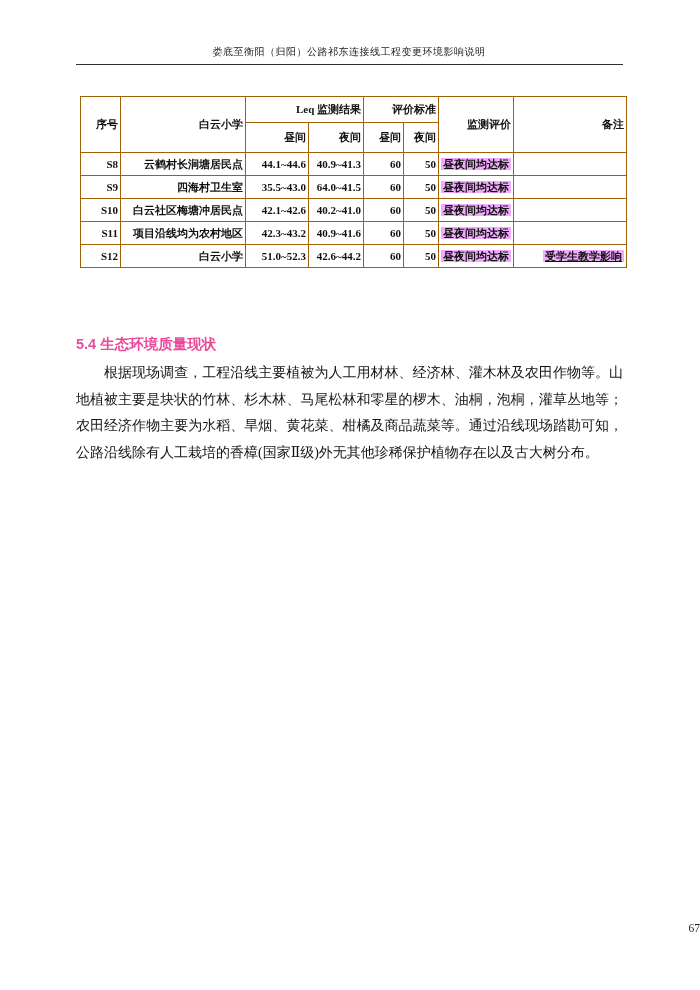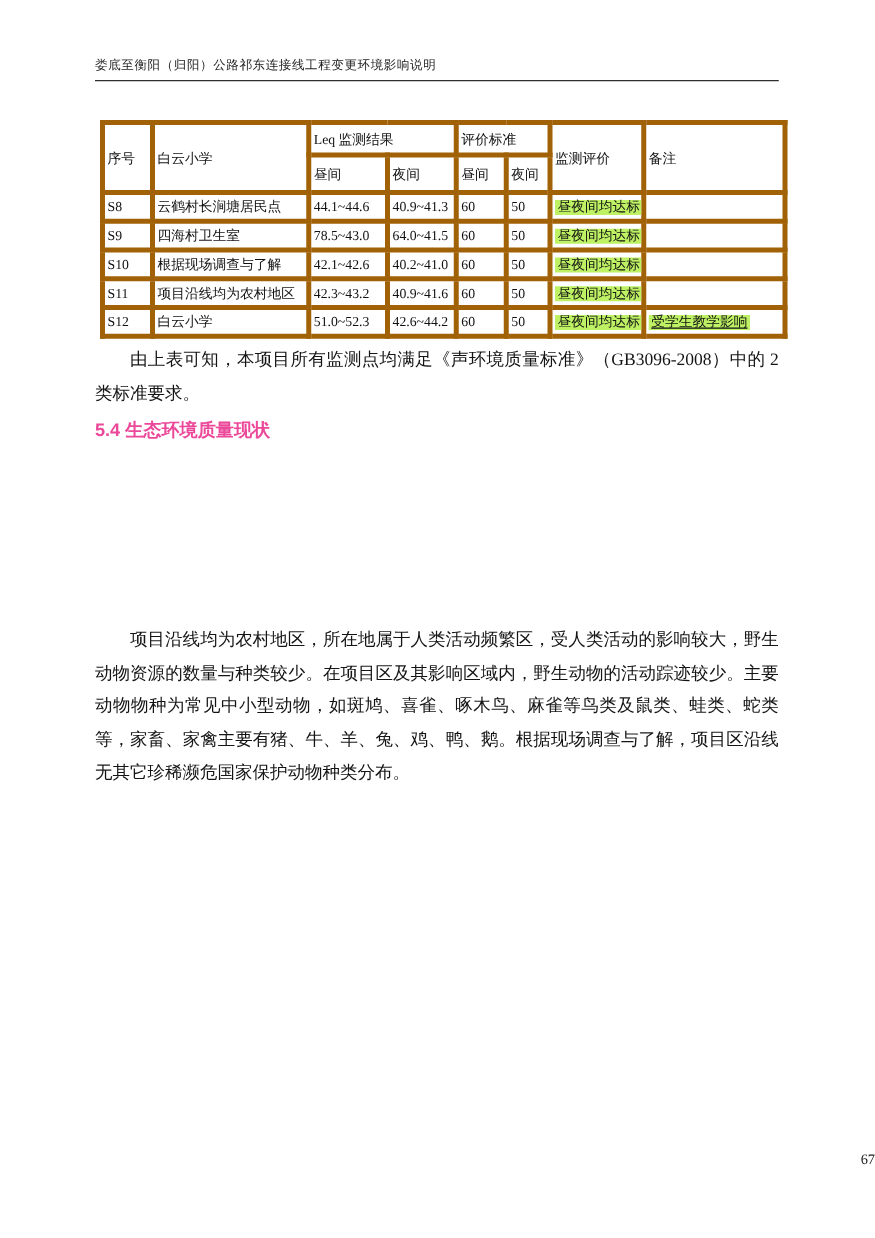--- a/index.html
+++ b/index.html
@@ -7,41 +7,41 @@
   body {
     width:700px; height:990px; position:relative;
     font-family:"Liberation Serif","DejaVu Serif",serif;
     color:#1a1a1a;
   }
   .page { position:absolute; left:0; top:0; width:700px; height:990px; background:#fff; overflow:hidden; }
 
   
   .doc-header {
     position:absolute; top:45px; left:76px; width:546px;
-    text-align:left; font-size:10px; letter-spacing:0.5px; color:#222;
+    text-align:center; font-size:10px; letter-spacing:0.5px; color:#222;
   }
   .header-rule {
     position:absolute; top:64px; left:76px; width:547px; height:1px;
     background:#2f2f2f;
   }
 
   
   table.noise {
     position:absolute; left:80px; top:96px; width:546px;
     border-collapse:collapse; table-layout:fixed;
     font-size:11px; color:#111;
   }
   table.noise th, table.noise td {
-    border:4px solid #a16207; text-align:left; vertical-align:middle;
-    padding:0 2px; font-weight:normal; overflow:hidden; white-space:nowrap;
+    border:1px solid #a16207; text-align:right; vertical-align:middle;
+    padding:0 2px; font-weight:bold; overflow:hidden; white-space:nowrap;
   }
   table.noise thead tr:nth-child(1) th { height:26px; }
   table.noise thead tr:nth-child(2) th { height:30px; }
   table.noise tbody td { height:23px; }
-  .hl { background:#bef264; padding:0 2px; }
+  .hl { background:#f0abfc; padding:0 2px; }
   .note-underline { text-decoration:underline; }
 
   
   .para {
     position:absolute; left:76px; width:547px;
     font-size:14px; line-height:26.6px; text-align:justify;
     text-indent:2em; color:#141414;
   }
   .p1 { top:276px; }
   .p2 { top:360px; }
@@ -100,30 +100,30 @@
         <td>44.1~44.6</td>
         <td>40.9~41.3</td>
         <td>60</td>
         <td>50</td>
         <td><span class="hl">昼夜间均达标</span></td>
         <td></td>
       </tr>
       <tr>
         <td>S9</td>
         <td>四海村卫生室</td>
-        <td>78.5~43.0</td>
+        <td>35.5~43.0</td>
         <td>64.0~41.5</td>
         <td>60</td>
         <td>50</td>
         <td><span class="hl">昼夜间均达标</span></td>
         <td></td>
       </tr>
       <tr>
         <td>S10</td>
-        <td>根据现场调查与了解</td>
+        <td>白云社区梅塘冲居民点</td>
         <td>42.1~42.6</td>
         <td>40.2~41.0</td>
         <td>60</td>
         <td>50</td>
         <td><span class="hl">昼夜间均达标</span></td>
         <td></td>
       </tr>
       <tr>
         <td>S11</td>
         <td>项目沿线均为农村地区</td>
@@ -140,22 +140,21 @@
         <td>51.0~52.3</td>
         <td>42.6~44.2</td>
         <td>60</td>
         <td>50</td>
         <td><span class="hl">昼夜间均达标</span></td>
         <td><span class="hl note-underline">受学生教学影响</span></td>
       </tr>
     </tbody>
   </table>
 
-  <p class="para p1">由上表可知，本项目所有监测点均满足《声环境质量标准》（GB3096-2008）中的 2 类标准要求。</p>
 
   <h2 class="section-heading">5.4 生态环境质量现状</h2>
 
+  <p class="para p2">根据现场调查，工程沿线主要植被为人工用材林、经济林、灌木林及农田作物等。山地植被主要是块状的竹林、杉木林、马尾松林和零星的椤木、油桐，泡桐，灌草丛地等；农田经济作物主要为水稻、旱烟、黄花菜、柑橘及商品蔬菜等。通过沿线现场踏勘可知，公路沿线除有人工栽培的香樟(国家Ⅱ级)外无其他珍稀保护植物存在以及古大树分布。</p>
 
-  <p class="para p3">项目沿线均为农村地区，所在地属于人类活动频繁区，受人类活动的影响较大，野生动物资源的数量与种类较少。在项目区及其影响区域内，野生动物的活动踪迹较少。主要动物物种为常见中小型动物，如斑鸠、喜雀、啄木鸟、麻雀等鸟类及鼠类、蛙类、蛇类等，家畜、家禽主要有猪、牛、羊、兔、鸡、鸭、鹅。根据现场调查与了解，项目区沿线无其它珍稀濒危国家保护动物种类分布。</p>
 
   <div class="page-number">67</div>
 
 </div>
 
 </body></html>

